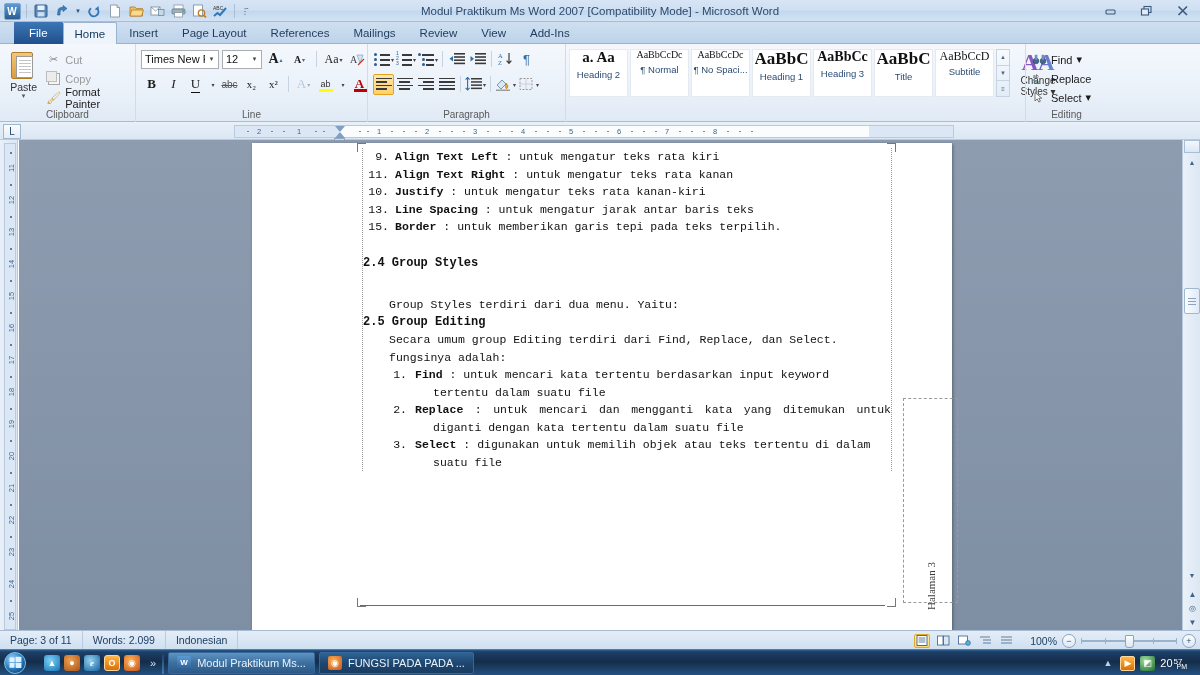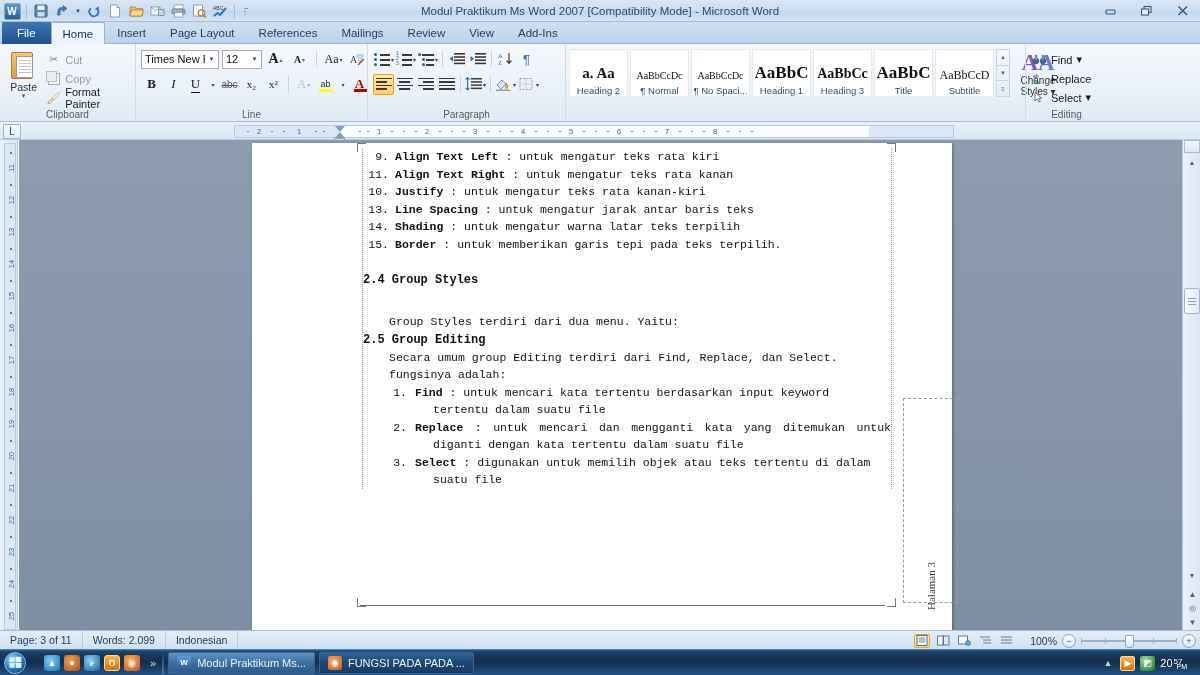--- a/index.html
+++ b/index.html
@@ -39,21 +39,21 @@
   .wincontrols { position:absolute; right:4px; top:2px; display:flex; gap:10px; }
   .wc { width:26px;height:17px; display:flex;align-items:center;justify-content:center;
         color:#3b5a7a; font-size:12px; }
 
   
   .tabbar {
     position:absolute; left:0; top:22px; width:1200px; height:22px;
     background:linear-gradient(180deg,#cfdff1,#bdd3ea);
     border-bottom:1px solid #9ab4d0;
   }
-  .tabs { display:flex; height:22px; align-items:flex-end; padding-left:2px; }
+  .tabs { display:flex; height:22px; align-items:flex-end; padding-left:14px; }
   .tab {
     height:22px; line-height:22px; padding:0 11px; font-size:11.5px; color:#1f3b5c;
     cursor:default; border-left:1px solid transparent; border-right:1px solid transparent;
   }
   .tab.file {
     background:linear-gradient(180deg,#3c76b5,#1f4f8c); color:#fff; font-weight:normal;
     padding:0 14px; border-radius:1px 1px 0 0;
   }
   .tab.active {
     background:#eef4fb; color:#13365c;
@@ -145,21 +145,21 @@
   .ibtn.active {
     background:linear-gradient(180deg,#ffe6a8,#ffd06b);
     border:1px solid #e3a21a; border-radius:2px;
   }
 
   
   .g-styles { width:460px; }
   .styles-gallery { display:flex; align-items:flex-start; gap:2px; padding-top:1px; }
   .style-item {
     width:59px; height:48px; background:#fff; border:1px solid #e5eaf0;
-    display:flex; flex-direction:column; align-items:center; justify-content:flex-end;
+    display:flex; flex-direction:column; align-items:center; justify-content:flex-start;
     cursor:default;
   }
   .style-item .samp { font-family:"Liberation Serif", serif; color:#111; line-height:1; margin-bottom:4px; white-space:nowrap; overflow:hidden; }
   .style-item .nm { font-size:9.5px; color:#2b4d73; white-space:nowrap; overflow:hidden; }
   .gallery-scroll { width:14px; height:48px; display:flex; flex-direction:column; border:1px solid #c5d3e2; background:linear-gradient(180deg,#f7fafd,#e3ecf6); }
   .gs { flex:1; display:flex; align-items:center; justify-content:center; font-size:6px; color:#4a6customs; color:#4a6b8e; }
   .gs + .gs { border-top:1px solid #c5d3e2; }
   .change-styles { width:52px; display:flex; flex-direction:column; align-items:center; padding-top:2px; }
   .aa-icon { font-family:"Liberation Serif", serif; font-size:23px; line-height:24px; font-weight:bold;
     background:linear-gradient(90deg,#9b59b6 0%, #7e57c2 40%, #5b8fd4 100%);
@@ -877,23 +877,20 @@
           <div class="doc-line hangs">
             <span class="num">11.</span><span class="b">Align Text Right</span> <span>: untuk mengatur teks rata kanan</span>
           </div>
           <div class="doc-line hangs">
             <span class="num">10.</span><span class="b">Justify</span> <span>: untuk mengatur teks rata kanan-kiri</span>
           </div>
           <div class="doc-line hangs">
             <span class="num">13.</span><span class="b">Line Spacing</span> <span>: untuk mengatur jarak antar baris teks</span>
           </div>
           <div class="doc-line hangs">
-            <span class="num">14.</span><span class="b">Shading</span> <span>: untuk mengatur warna latar teks terpilih</span>
-          </div>
-          <div class="doc-line hangs">
             <span class="num">15.</span><span class="b">Border</span> <span>: untuk memberikan garis tepi pada teks terpilih.</span>
           </div>
         </div>
 
         <div style="height:18px"></div>
         <div class="h2">2.4  Group Styles</div>
         <div style="height:24px"></div>
 
         <div class="doc-line" style="padding-left:26px">Group Styles terdiri dari dua menu. Yaitu:</div>
 

